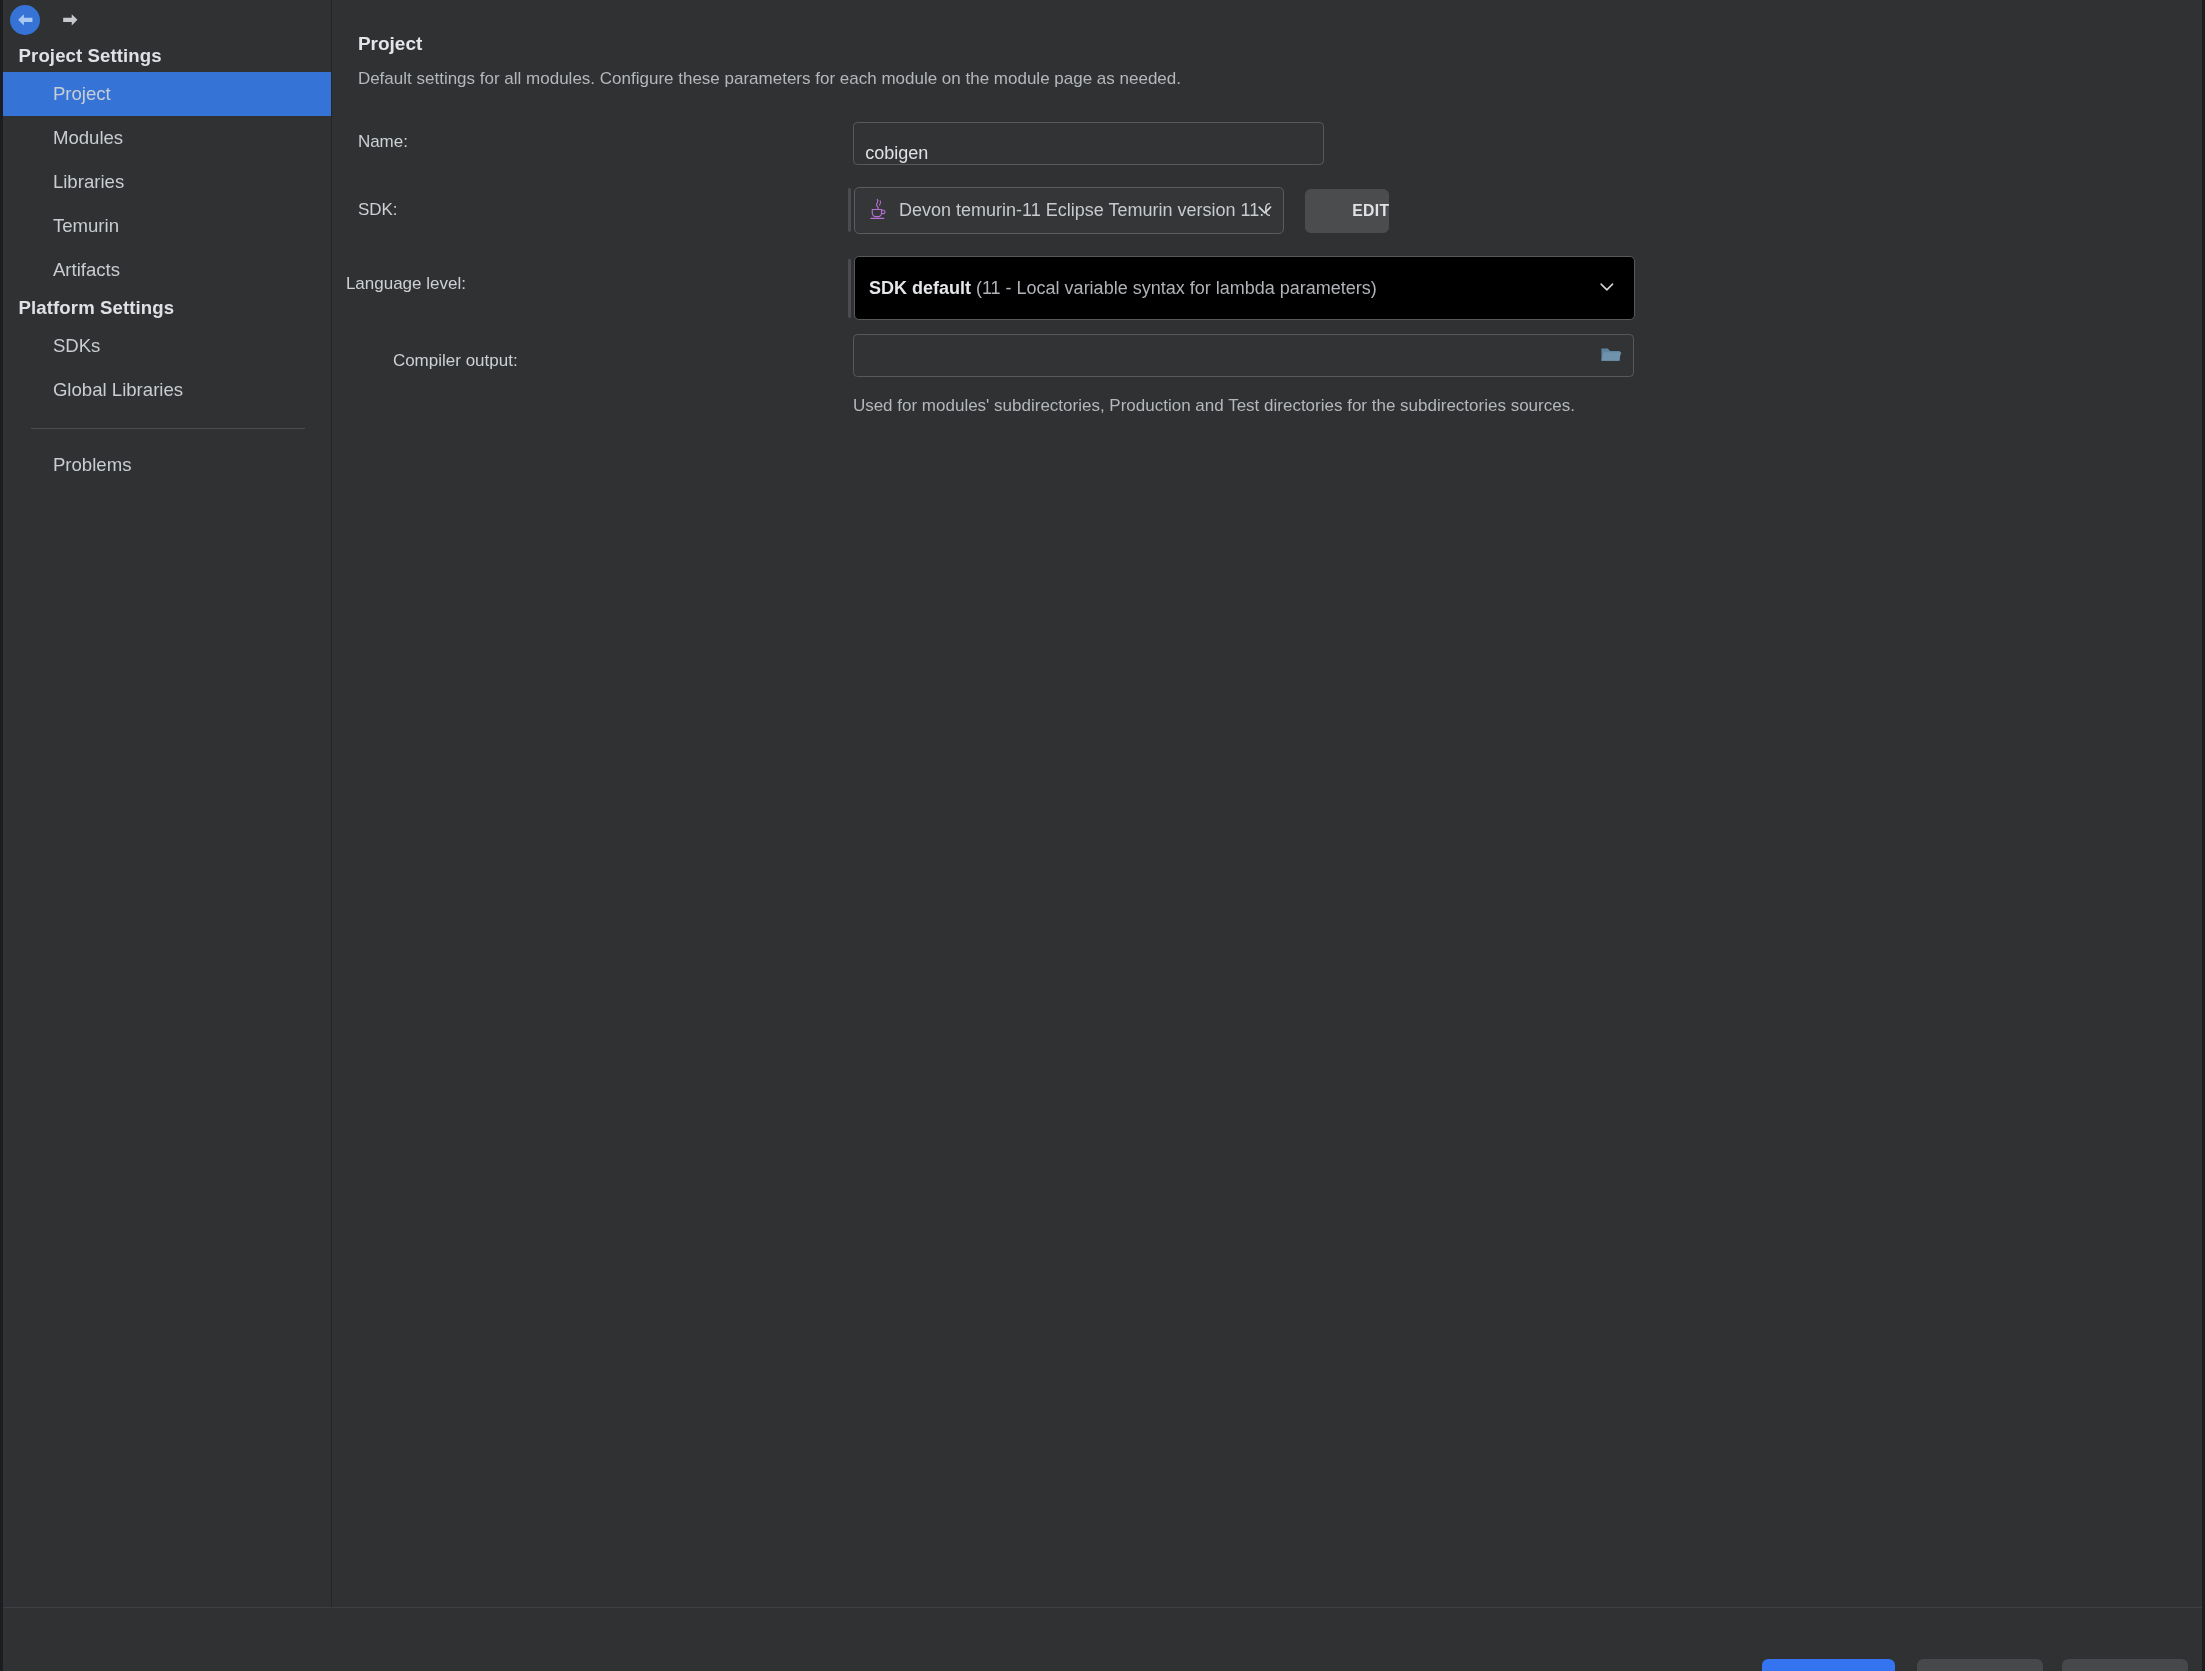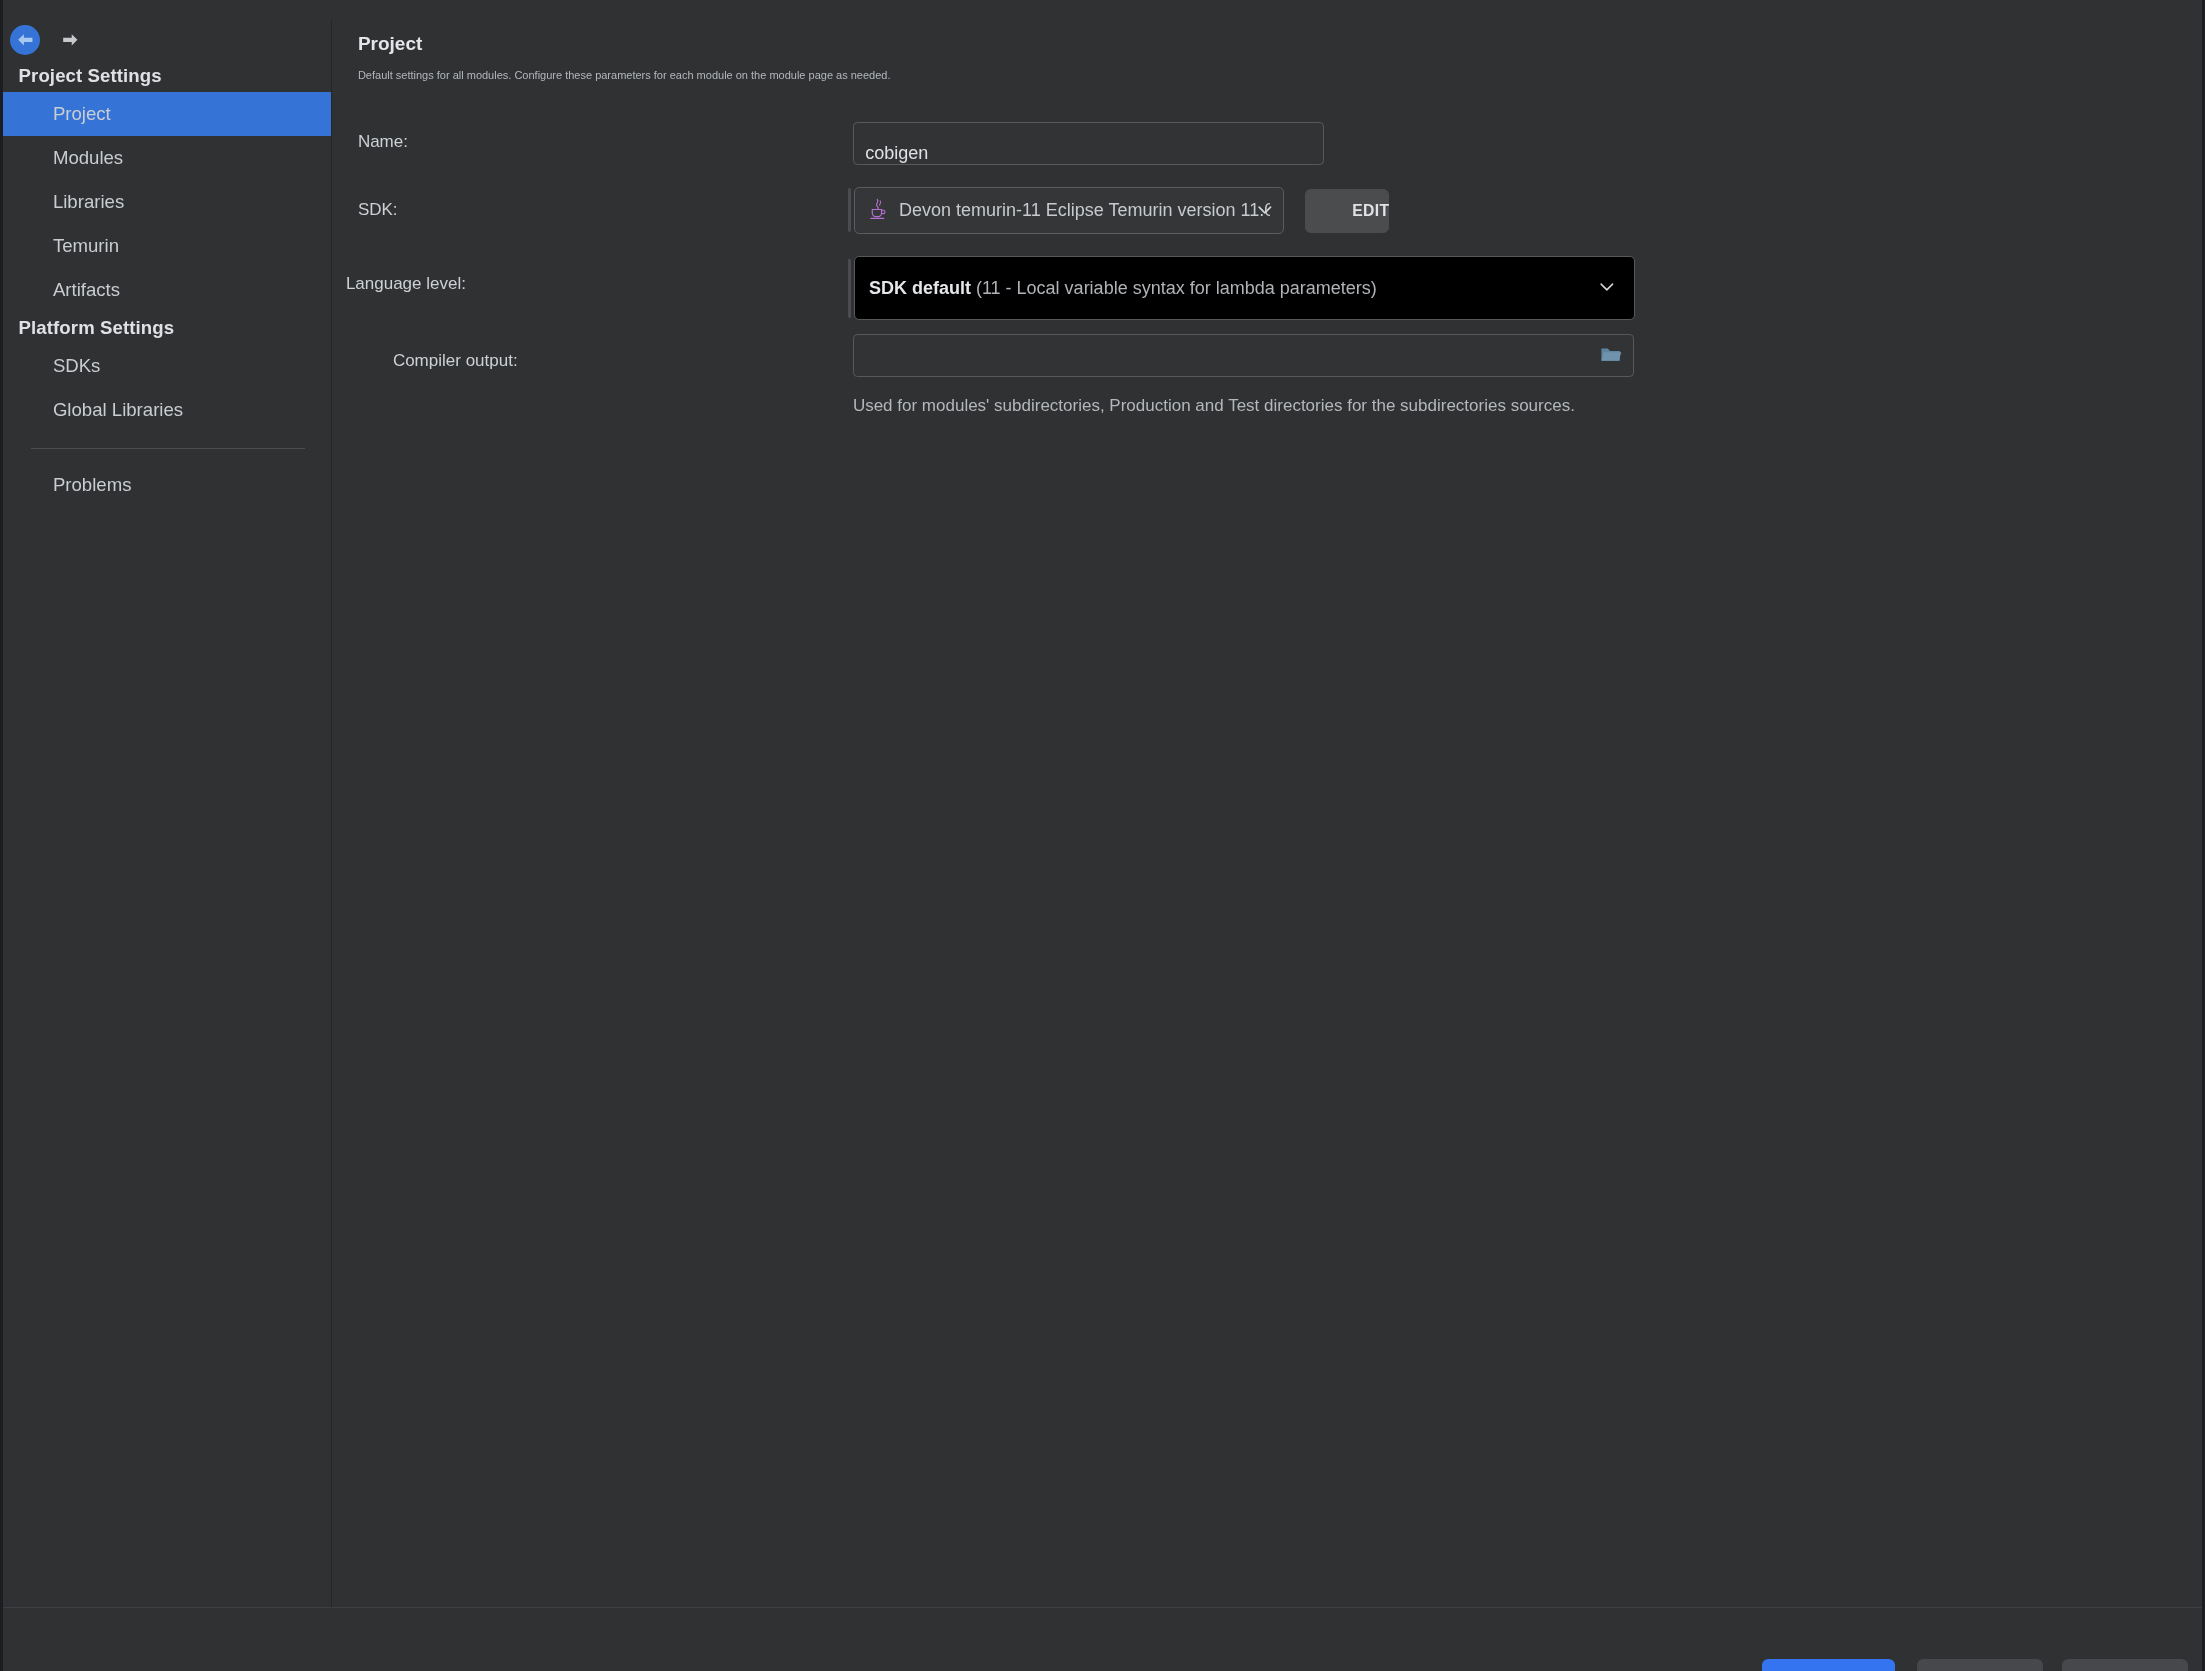--- a/index.html
+++ b/index.html
@@ -48,21 +48,20 @@
   }
 
   
   #sidebar {
     position: relative;
     width: 329px;
     flex: 0 0 329px;
     background: #2f3133;
     border-right: 1.4px solid #232527;
     box-sizing: border-box;
-    margin-top: 20px;
   }
 
   #nav-buttons {
     height: 40px;
     display: flex;
     align-items: center;
     padding-left: 7.1px;
     gap: 15.7px;
   }
   .nav-btn {
@@ -125,21 +124,21 @@
     left: 26px;
     top: 33px;
     font-size: 19px;
     font-weight: bold;
     color: #e3e5e8;
   }
   .page-subtitle {
     position: absolute;
     left: 26px;
     top: 69px;
-    font-size: 11px;
+    font-size: 17px;
     color: #b4b7bb;
     white-space: nowrap;
   }
 
   
   .form-label {
     position: absolute;
     font-size: 17px;
     color: #cdd0d4;
     white-space: nowrap;

